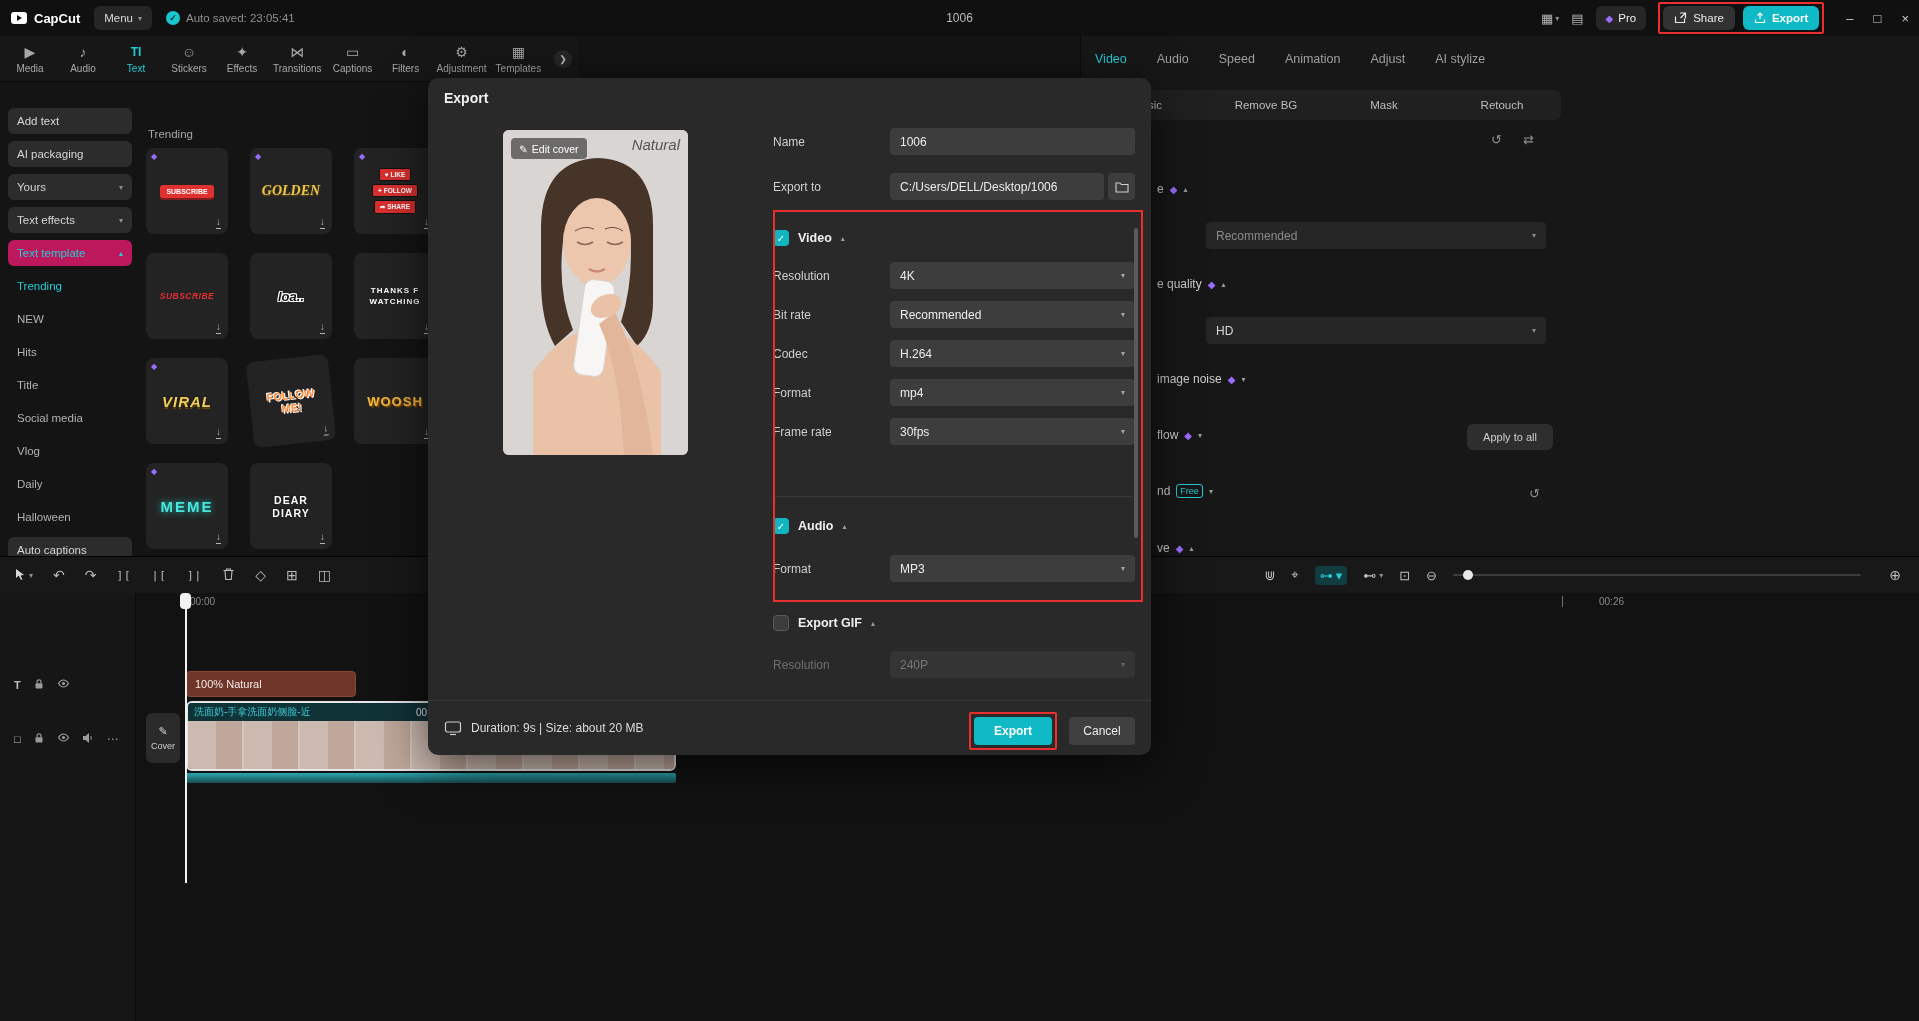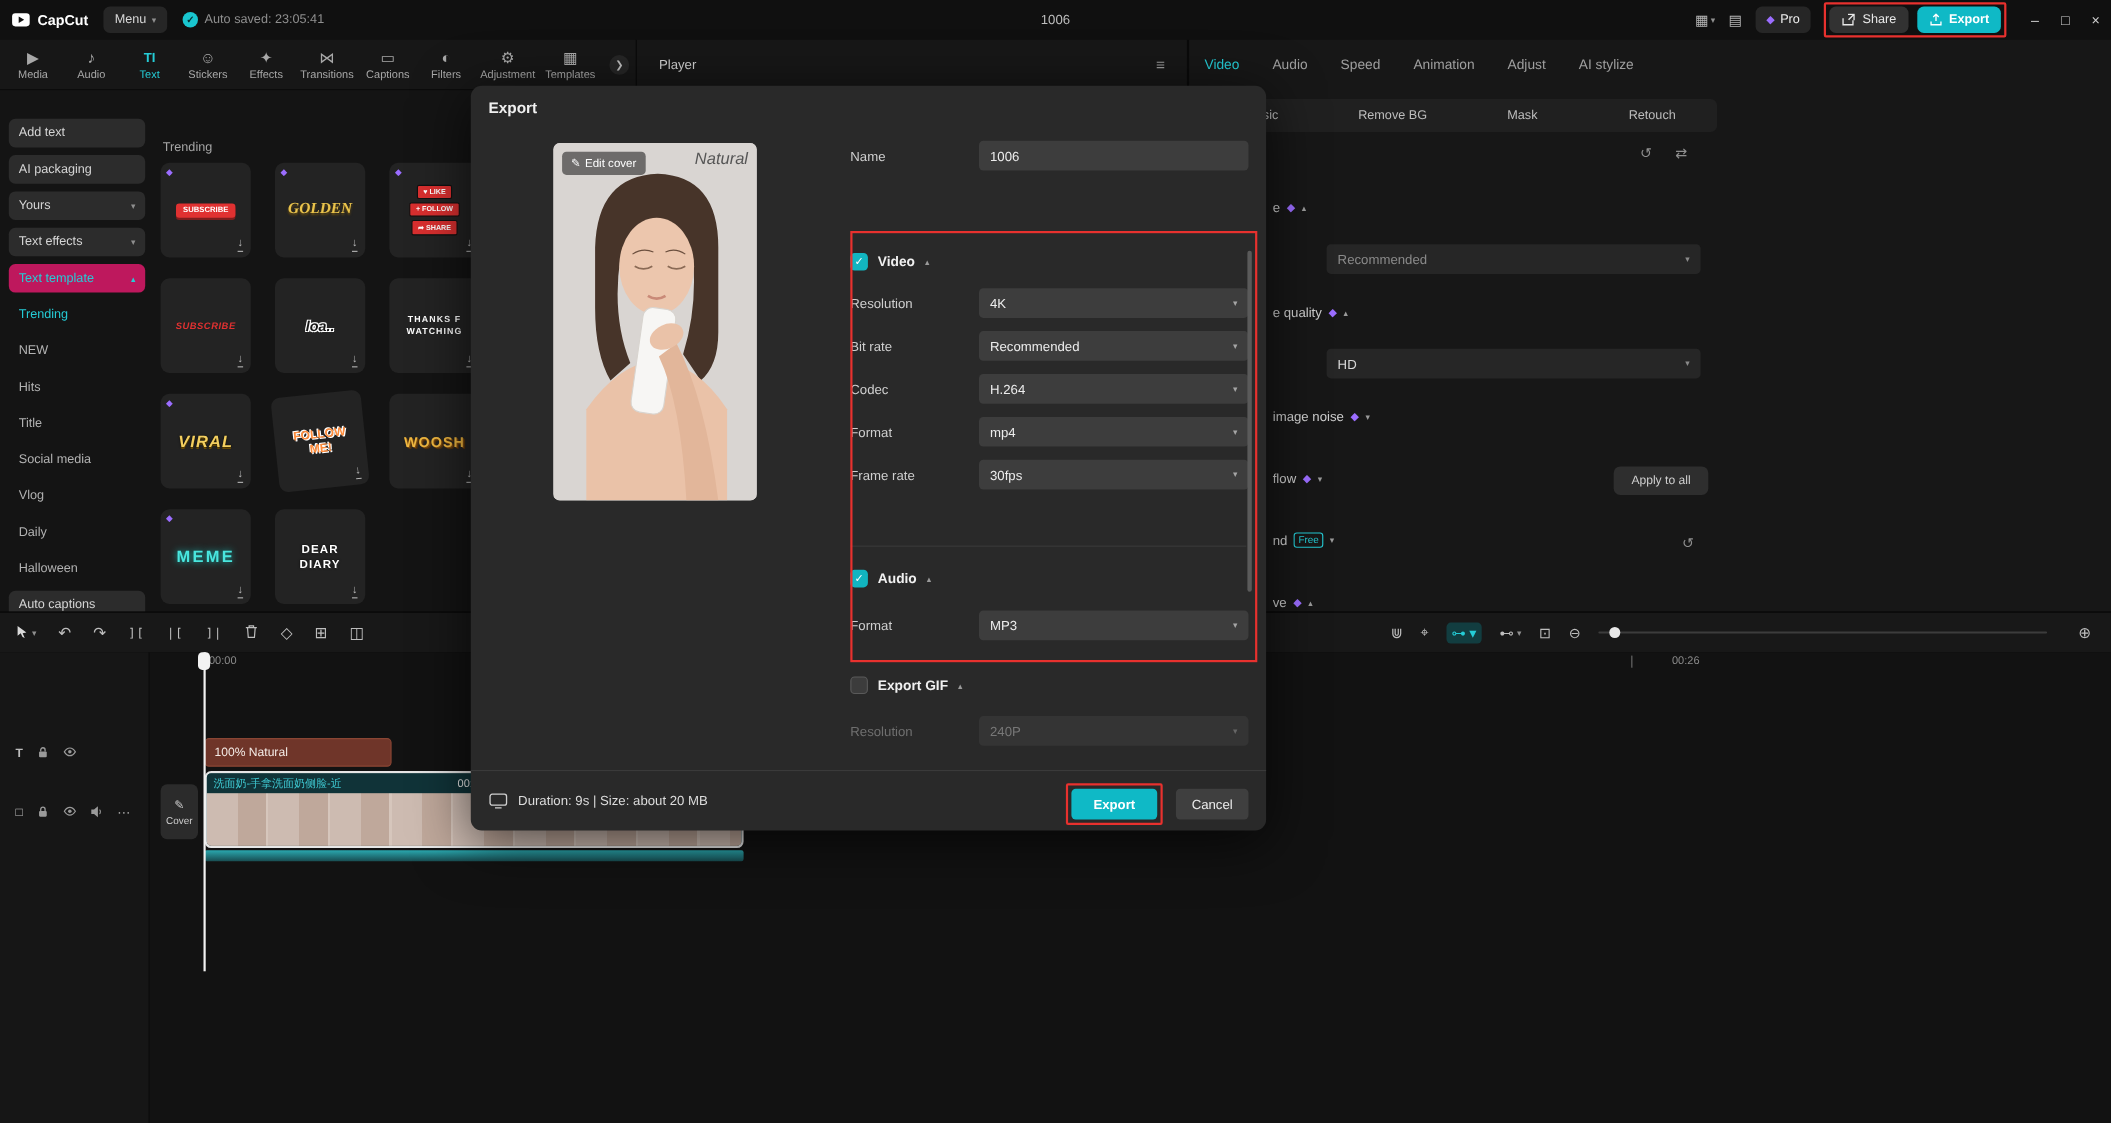--- a/index.html
+++ b/index.html
@@ -353,24 +353,20 @@
           <span class="dl">↓</span>
         </div>
       <div class="card c-diary">
           <span class="tpl">DEAR</span>
           <span class="tpl">DIARY</span>
           <span class="dl">↓</span>
         </div>
     </div>
   </section>
 
-  <div class="player-head">
-    <span style="color:#cfcfcf;font-size:12px;">Player</span>
-    <span style="color:#9a9a9a;font-size:14px;">≡</span>
-  </div>
   <div class="player-view"></div>
 
   <div class="right-panel">
     <div class="rp-tabs">
       <span class="rp-tab active">Video</span>
       <span class="rp-tab">Audio</span>
       <span class="rp-tab">Speed</span>
       <span class="rp-tab">Animation</span>
       <span class="rp-tab">Adjust</span>
       <span class="rp-tab">AI stylize</span>
@@ -466,21 +462,21 @@
             <span class="track"></span>
             <span class="knob"></span>
           </span>
       </div>
       <span class="zoom-plus">⊕</span>
     </div>
 
     <div class="tl-body">
       <div class="track-head-col"></div>
       <span class="ruler-label" style="left:190px;">00:00</span>
-      <span class="ruler-label ruler-end" style="left:1483px;padding-left:36px;">00:26</span>
+      <span class="ruler-label ruler-end" style="left:1562px;padding-left:36px;">00:26</span>
       <span class="playhead-cap"></span>
       <span class="playhead-line"></span>
 
       <div class="track-icons" style="left:14px;top:84px;">
         <span class="t-glyph">T</span>
         <span><svg width="12" height="12" viewBox="0 0 12 12">
               <rect x="2.5" y="5.2" width="7" height="5.2" rx="1" fill="#9a9a9a"></rect>
               <path d="M4 5.2V3.8a2 2 0 0 1 4 0v1.4" fill="none" stroke="#9a9a9a" stroke-width="1.2"></path>
             </svg></span>
         <span><svg width="13" height="13" viewBox="0 0 13 13">
@@ -548,20 +544,29 @@
         <span>✎</span>
         <span>Edit cover</span>
       </button>
       <span class="cover-caption">Natural</span>
     </div>
 
     <div class="f-row" style="top:50px;">
       <span class="f-label">Name</span>
       <input class="txt-input" value="1006" style="">
     </div>
+    <div class="f-row" style="top:95px;">
+      <span class="f-label">Export to</span>
+      <input class="txt-input short" value="C:/Users/DELL/Desktop/1006" style="">
+      <button class="folder-btn">
+        <svg width="14" height="12" viewBox="0 0 14 12">
+            <path d="M1 2h4l1.2 1.5H13v7.5H1z" fill="none" stroke="#cfcfcf" stroke-width="1.1"></path>
+          </svg>
+      </button>
+    </div>
 
     <div class="sec-row" style="top:150px;">
       <span class="cb">
           <span>✓</span>
         </span>
       <span class="sec-label">Video</span>
       <span class="sec-caret">▴</span>
     </div>
 
     <div class="f-row" style="top:184px;">

